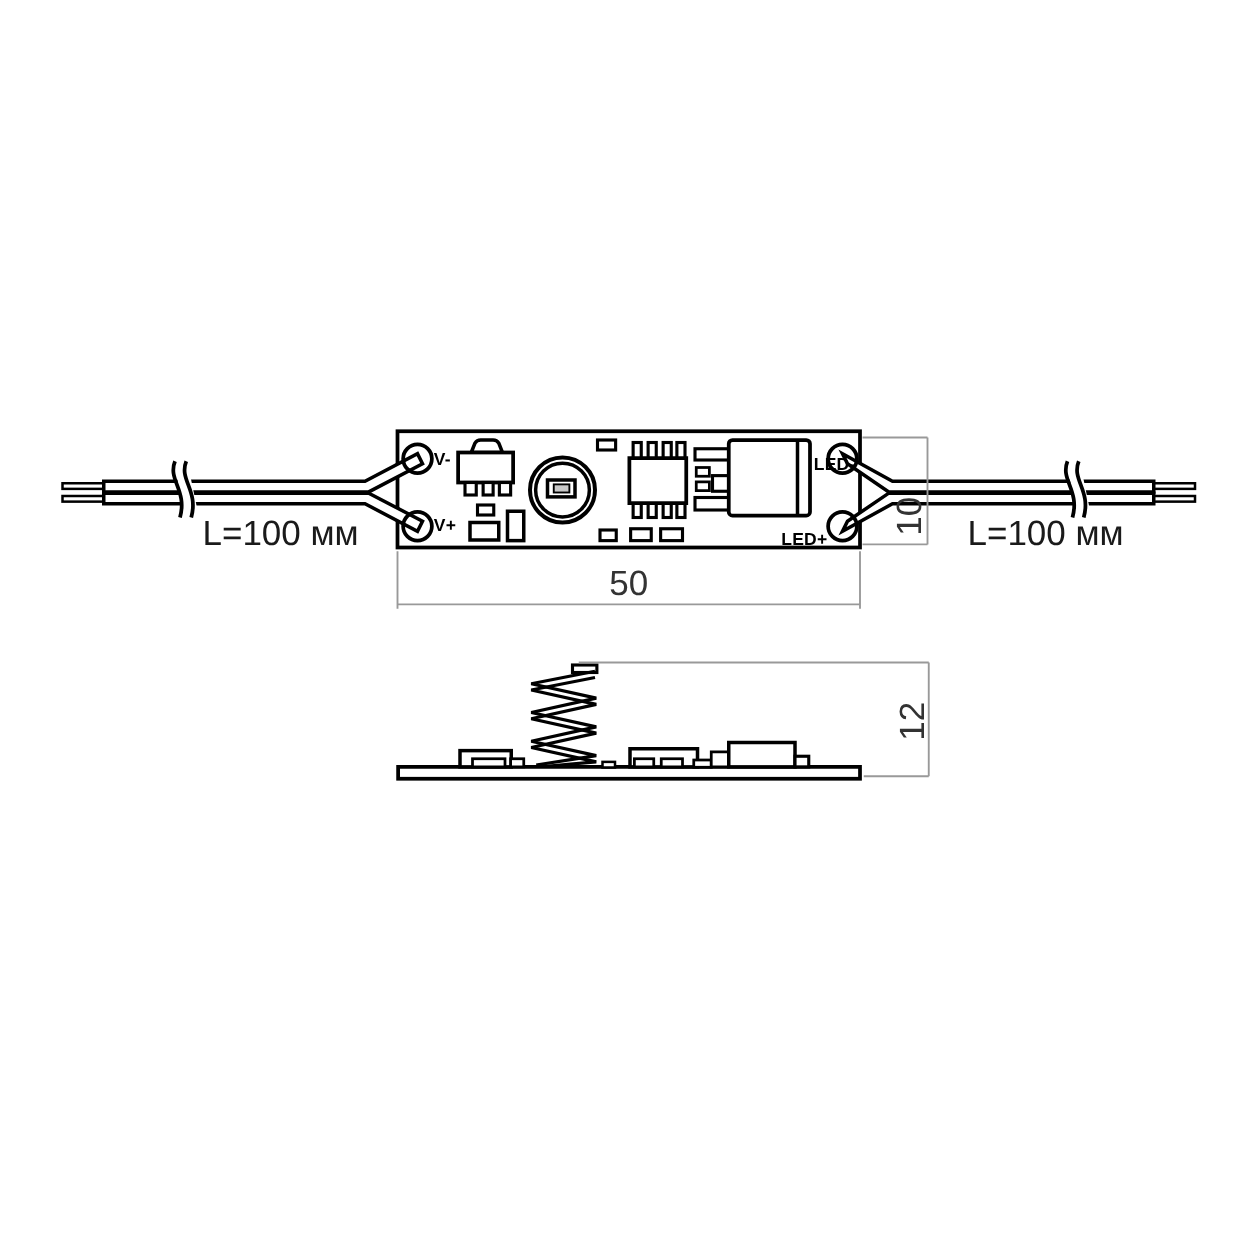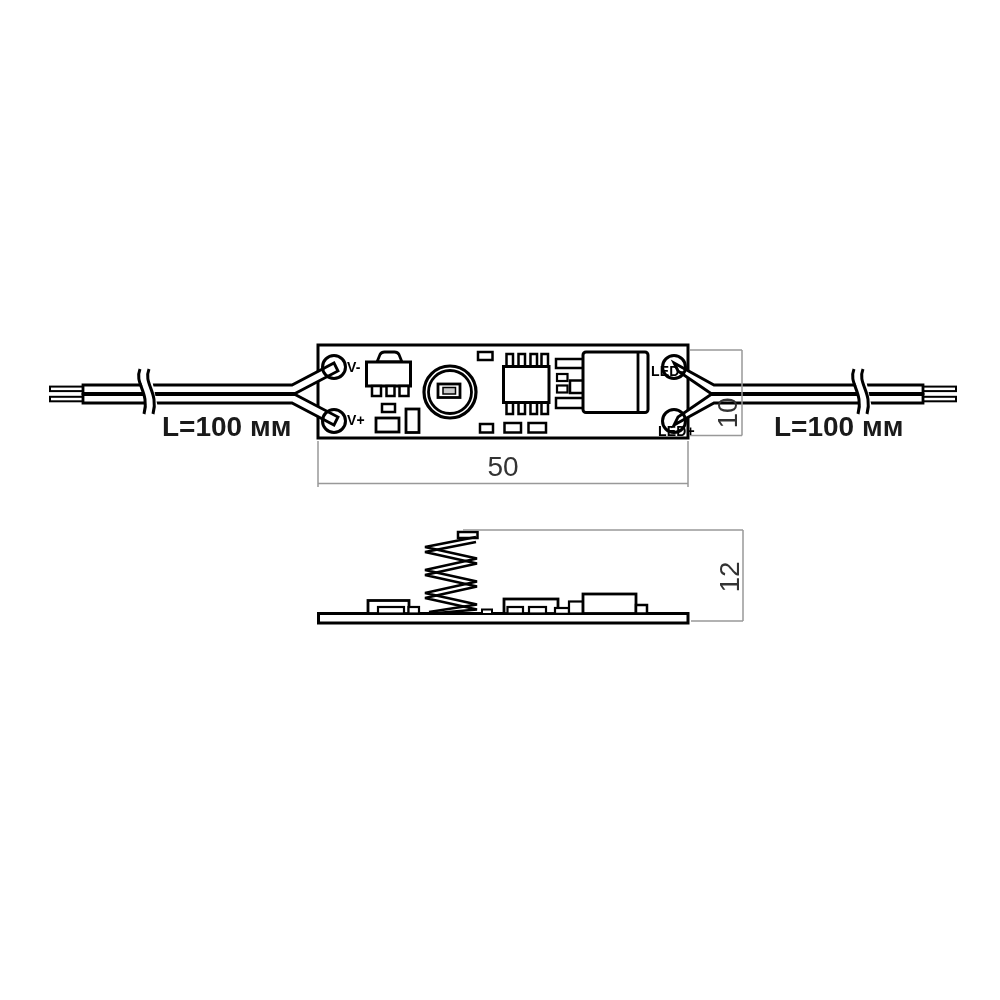--- a/index.html
+++ b/index.html
@@ -3,21 +3,21 @@
 <meta charset="utf-8">
 <style>
   html,body{margin:0;padding:0;background:#fff;}
   .canvas{
     position:relative;width:1000px;height:1000px;background:#ffffff;
     font-family:"Liberation Sans", sans-serif;overflow:hidden;
   }
   .canvas svg{position:absolute;left:0;top:0;}
   .lbl{position:absolute;color:#000;white-space:nowrap;}
   .pad-lbl{font-size:14px;font-weight:bold;line-height:14px;letter-spacing:.2px;}
-  .len-lbl{font-size:28px;font-weight:700;line-height:28px;color:#1a1a1a;}
+  .len-lbl{font-size:28px;font-weight:400;line-height:28px;color:#1a1a1a;}
   .dim-lbl{font-size:28px;font-weight:400;line-height:30px;color:#333;text-align:center;}
   .dim-rot{width:60px;height:30px;transform:rotate(-90deg);}
 </style>
 </head>
 <body>
 
 <div class="canvas">
 
 <svg width="1000" height="1000" viewBox="0 0 1000 1000">
 
@@ -134,21 +134,21 @@
 
     <g stroke="#999" stroke-width="1.5" fill="none">
       <path d="M463,530 H743 M743,530 V621 M691,621 H743"></path>
     </g>
   </g>
 </svg>
 
   <div class="lbl pad-lbl" style="left:347px;top:360px">V-</div>
   <div class="lbl pad-lbl" style="left:347px;top:412.5px">V+</div>
   <div class="lbl pad-lbl" style="left:651px;top:364px">LED-</div>
-  <div class="lbl pad-lbl" style="left:658px;top:423.5px">LED+</div>
+  <div class="lbl pad-lbl" style="left:625px;top:423.5px">LED+</div>
 
   <div class="lbl len-lbl" style="left:162px;top:413px">L=100 мм</div>
   <div class="lbl len-lbl" style="left:774px;top:413px">L=100 мм</div>
 
   <div class="lbl dim-lbl" style="left:478px;top:452px;width:50px">50</div>
   <div class="lbl dim-lbl dim-rot" style="left:698px;top:398px">10</div>
   <div class="lbl dim-lbl dim-rot" style="left:700px;top:562px">12</div>
 
 </div>
 

